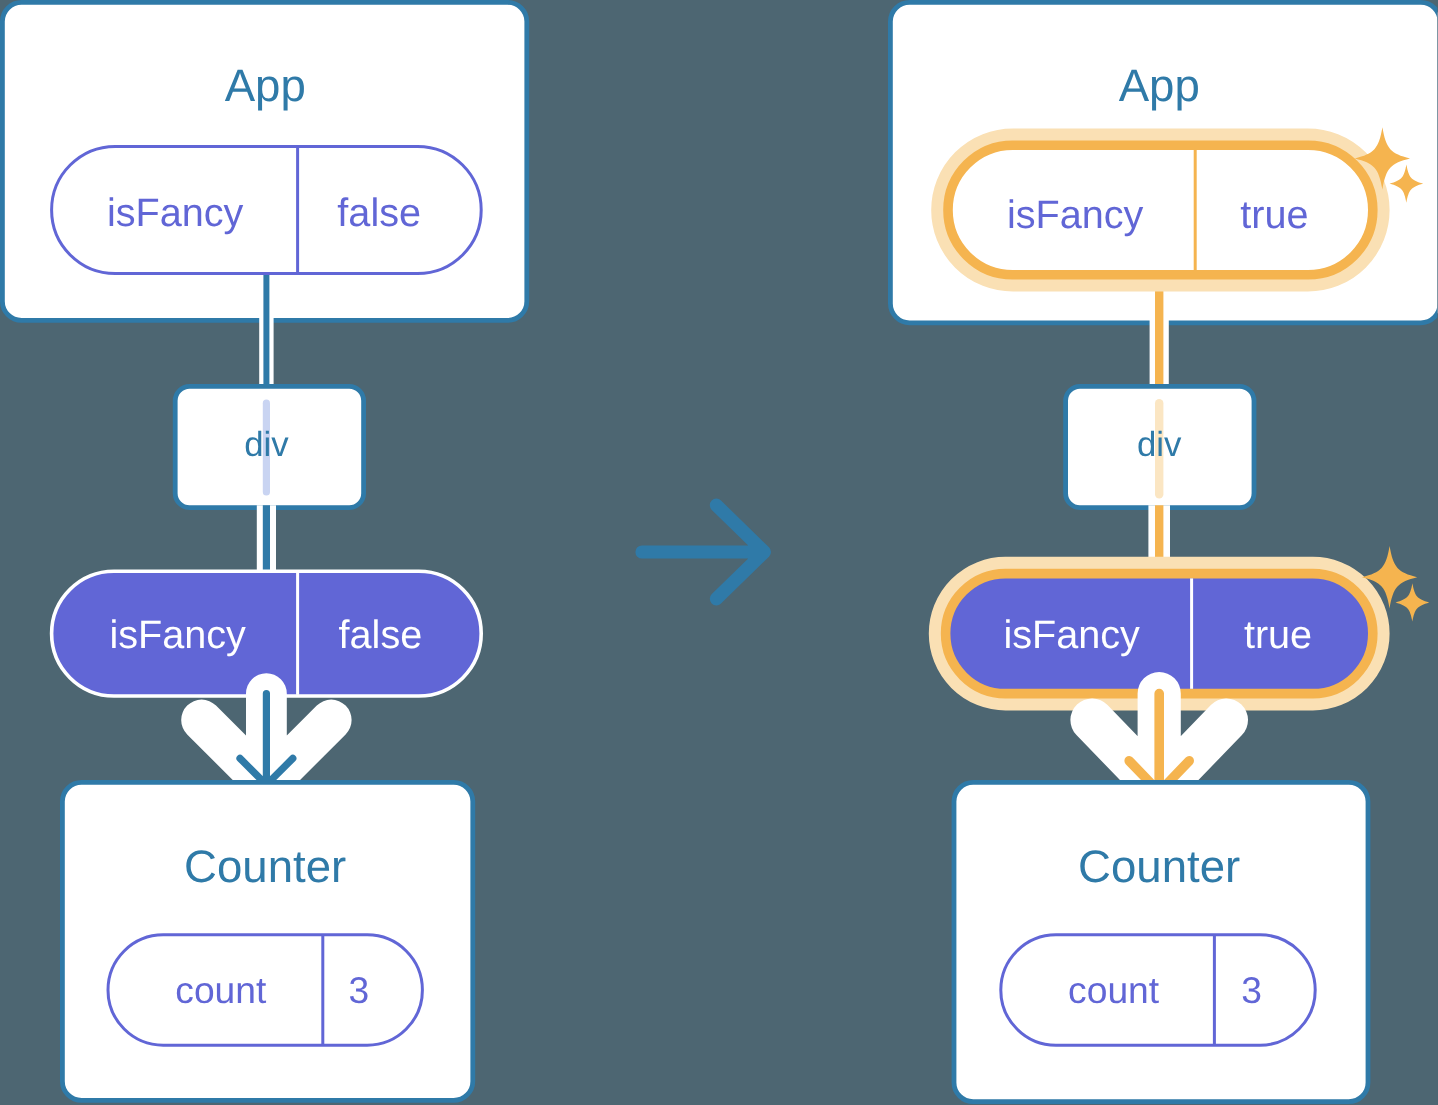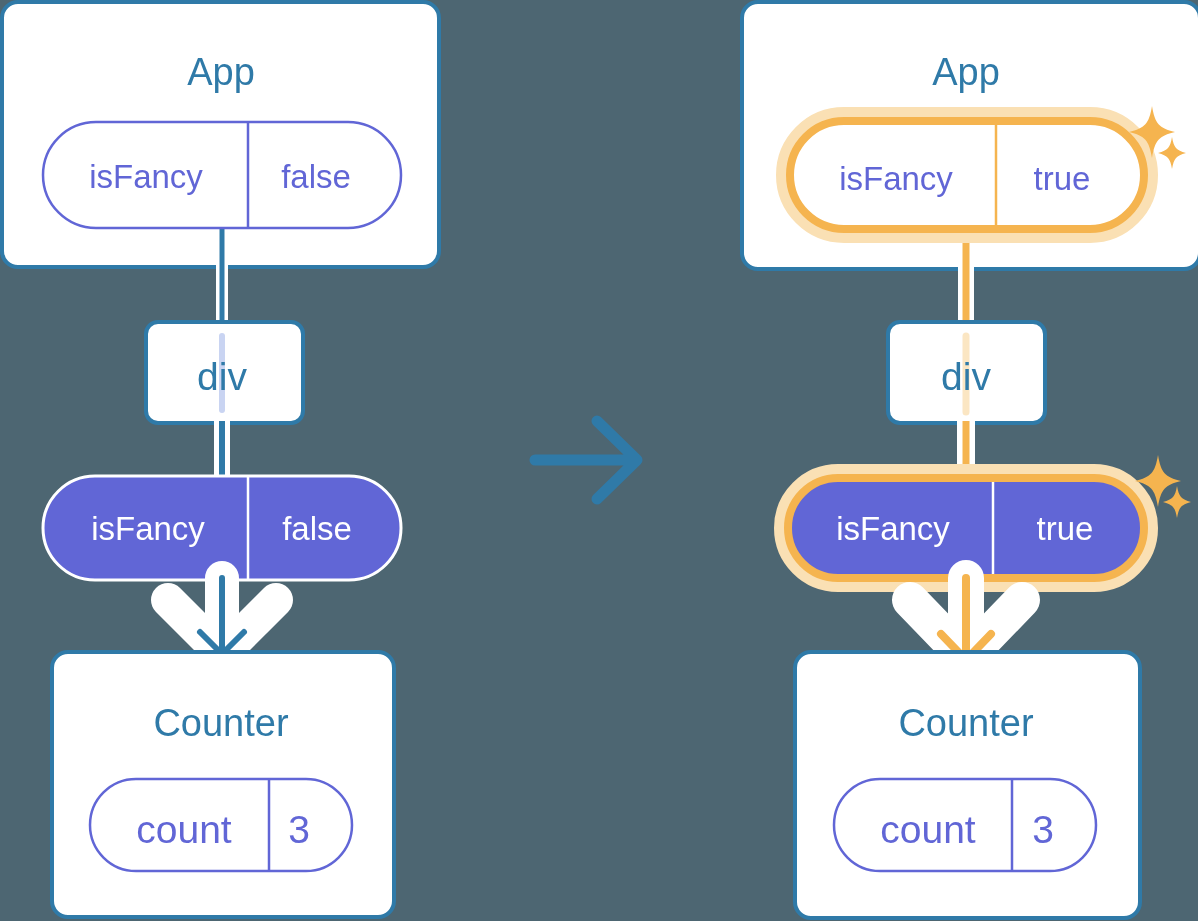--- a/index.html
+++ b/index.html
@@ -33,31 +33,31 @@
     pointer-events: none;
   }
   .card-title {
     color: #2f7aa8;
     font-size: 38px;
     font-weight: 400;
     text-align: center;
   }
   .divlabel {
     color: #2f7aa8;
-    font-size: 39px;
+    font-size: 29px;
     font-weight: 400;
     text-align: center;
   }
   .pill-text {
     font-size: 33px;
     font-weight: 400;
     text-align: right;
   }
   .pill-text.small {
-    font-size: 39px;
+    font-size: 31px;
   }
   .pill-outline-text { color: #6166d6; }
   .pill-filled-text { color: #ffffff; }
   .bold { font-weight: 400; }
   .center-x { transform: translateX(-50%); }
 </style>
 </head>
 <body>
 
 <div id="stage">

